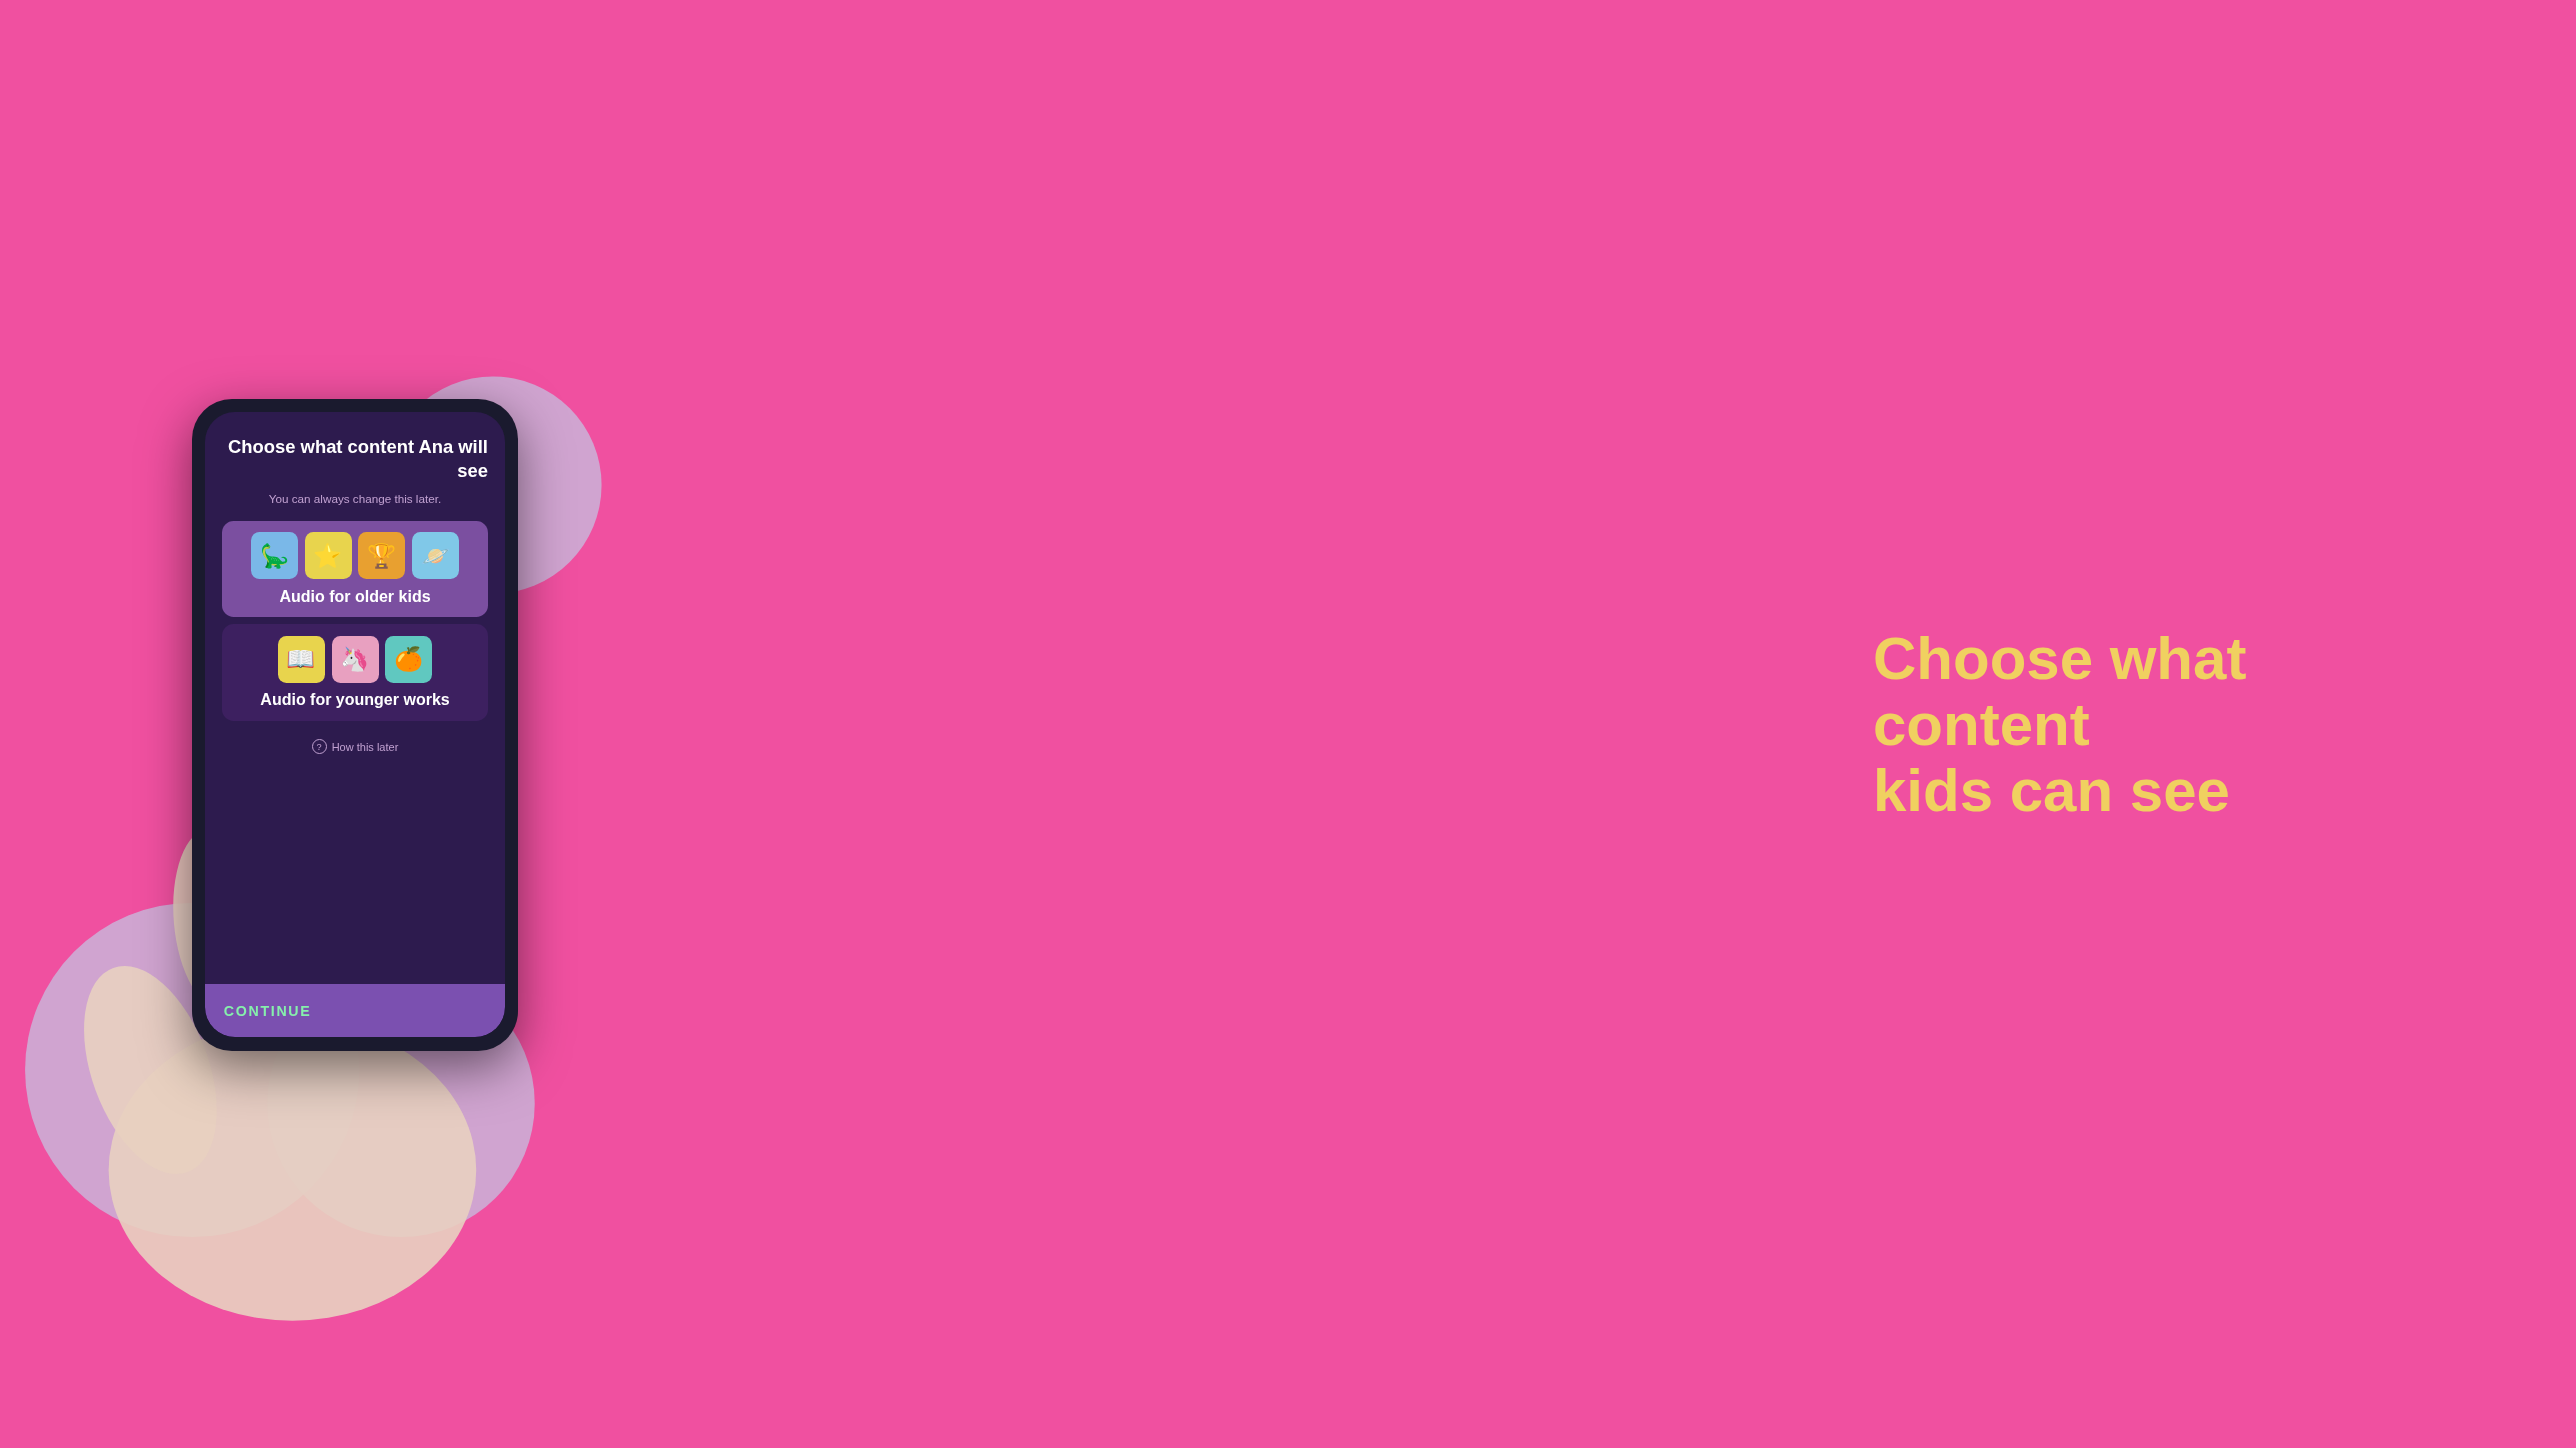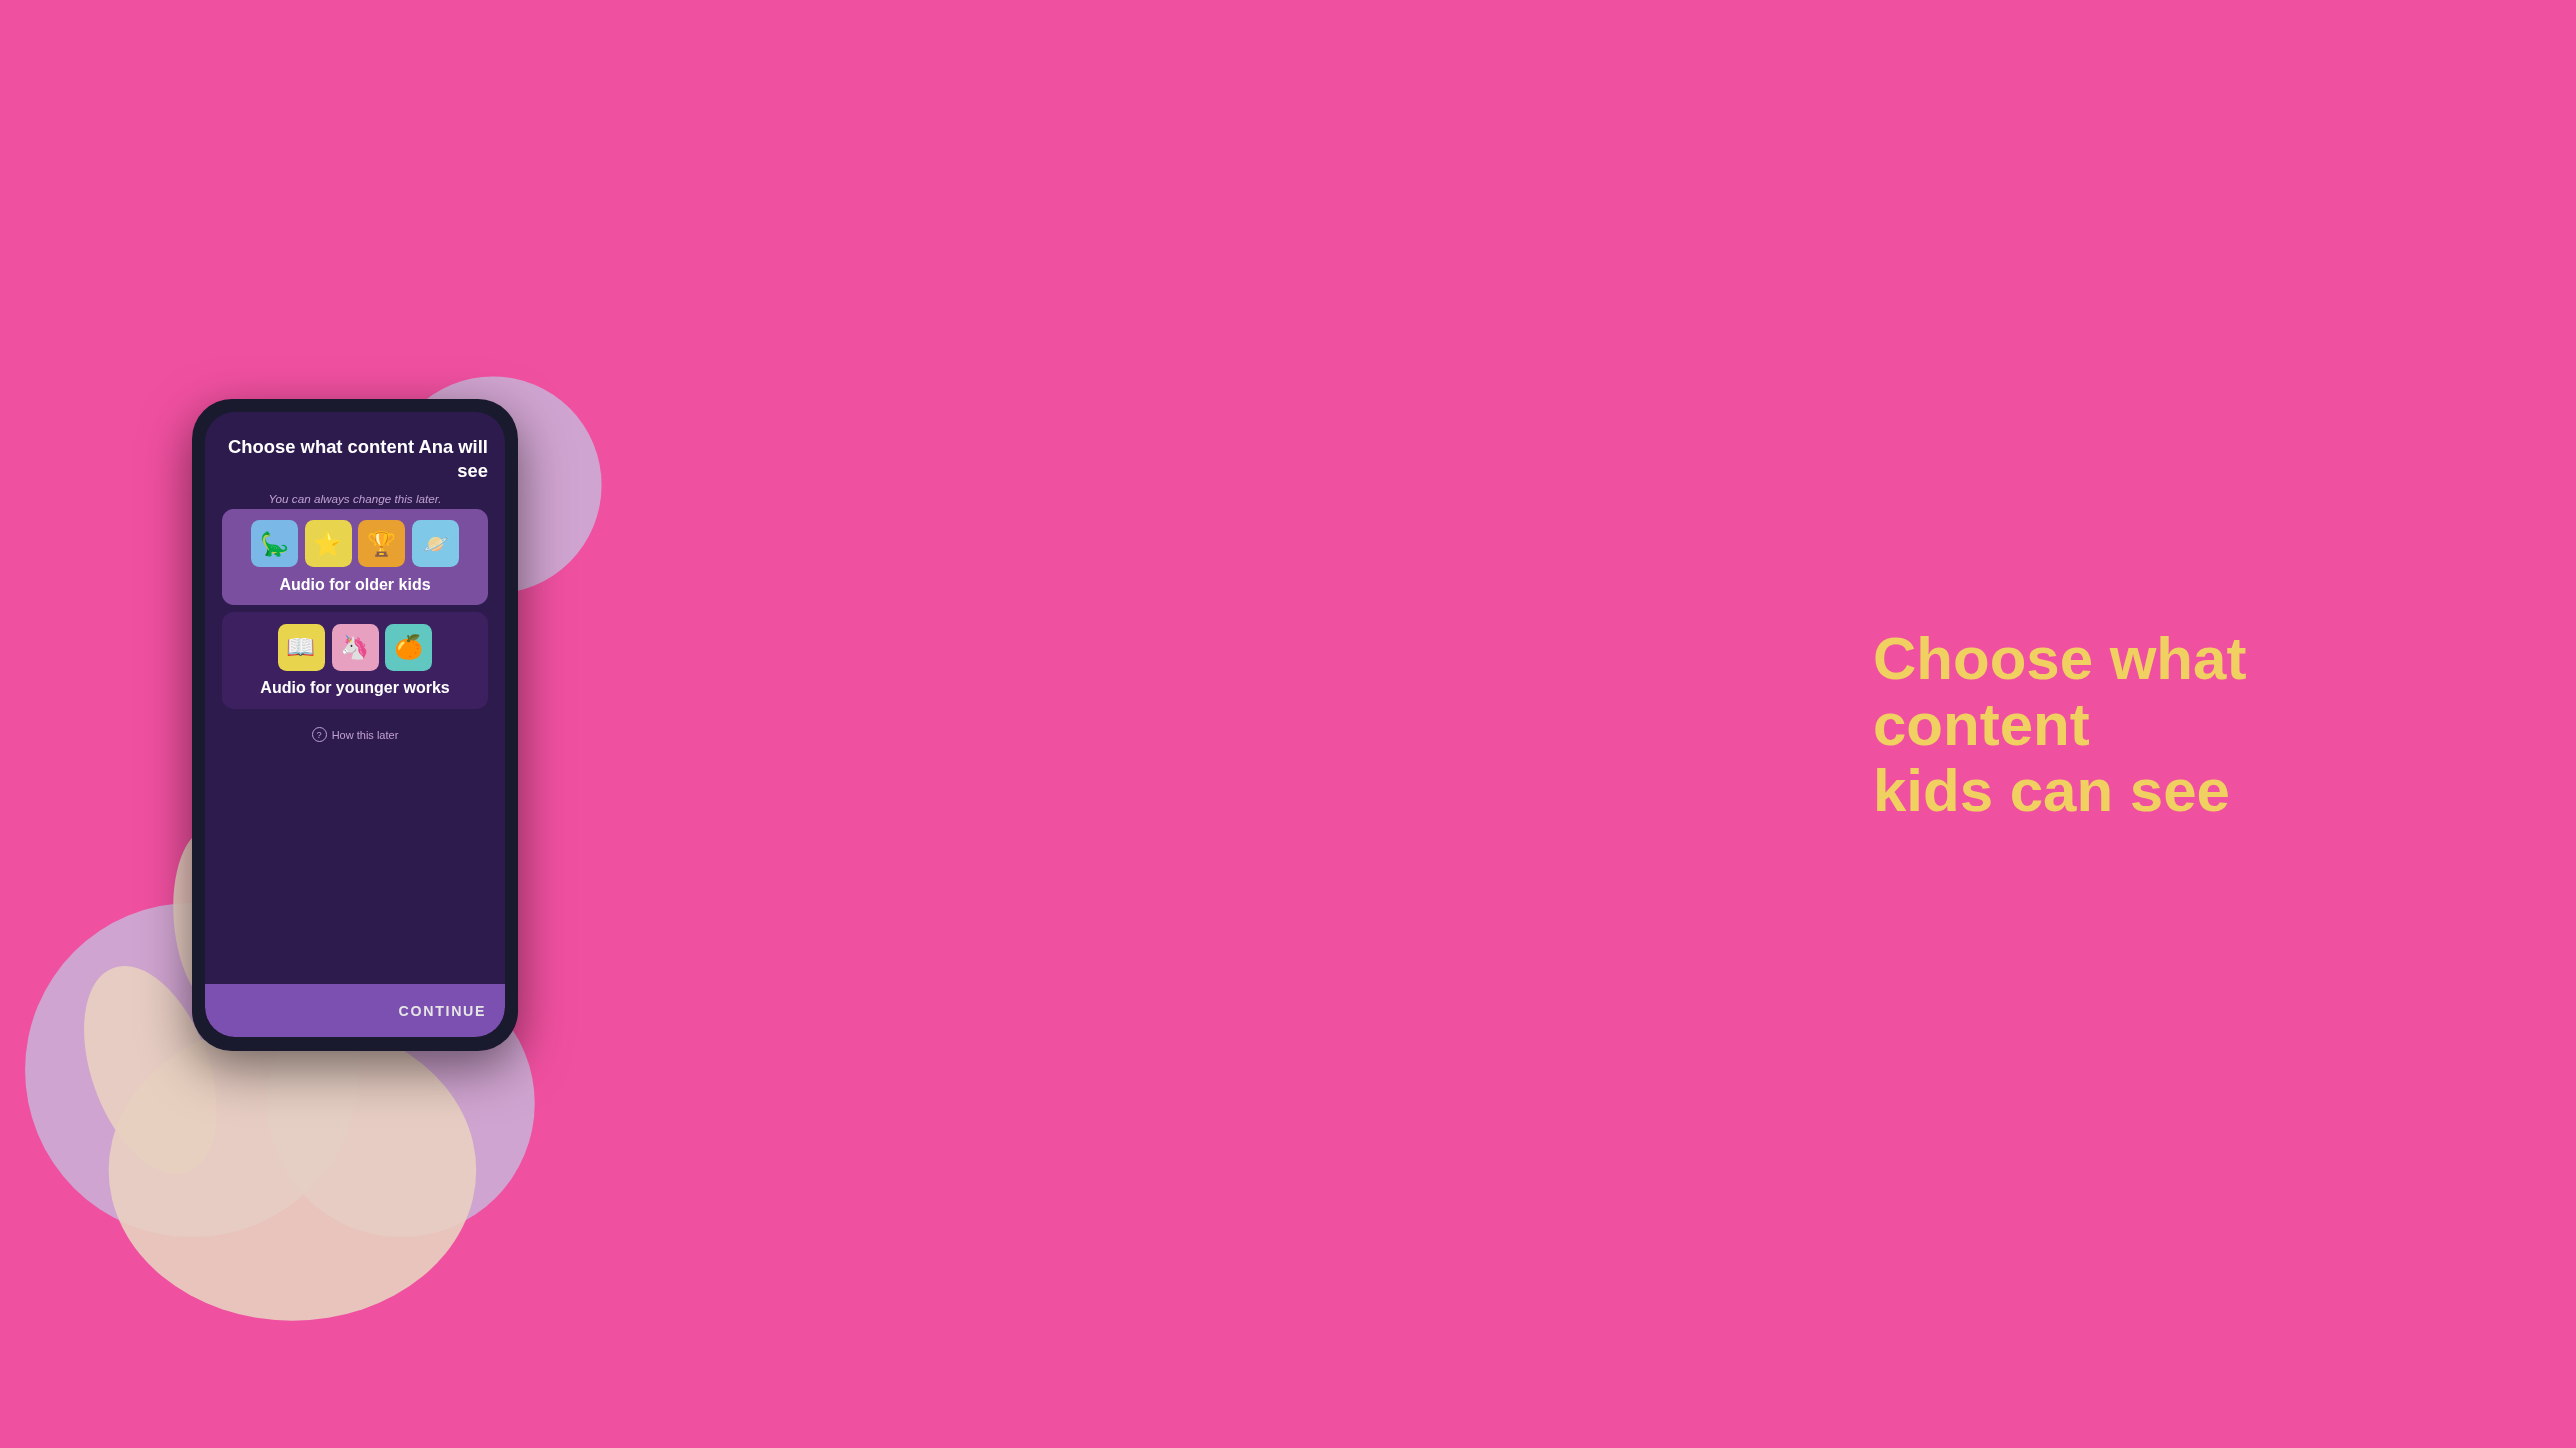--- a/index.html
+++ b/index.html
@@ -60,22 +60,21 @@
       font-weight: 700;
       text-align: right;
       line-height: 1.3;
       margin-bottom: 8.4px;
     }
 
     .phone-subtitle {
       color: #c0a0d0;
       font-size: 11.7px;
       text-align: center;
-      margin-bottom: 4px;
-      font-style: italic;
+      margin-bottom: 16px;
     }
 
     
     .content-option {
       border-radius: 11.7px;
       padding: 11.7px 13.4px;
       margin-bottom: 6.7px;
     }
 
     .content-option.older {
@@ -147,24 +146,24 @@
       background: #7b50b0;
       padding: 0;
       border-radius: 0 0 30px 30px;
       overflow: hidden;
     }
 
     .continue-btn {
       width: 100%;
       padding: 18.4px;
       background: #7b50b0;
-      color: #e5e5e5;
+      color: #86efac;
       font-size: 14.2px;
       font-weight: 700;
-      text-align: right;
+      text-align: left;
       letter-spacing: 1.7px;
       border: none;
       cursor: pointer;
     }
 
     
     .right-content {
       position: absolute;
       right: 134px;
       top: 50%;

